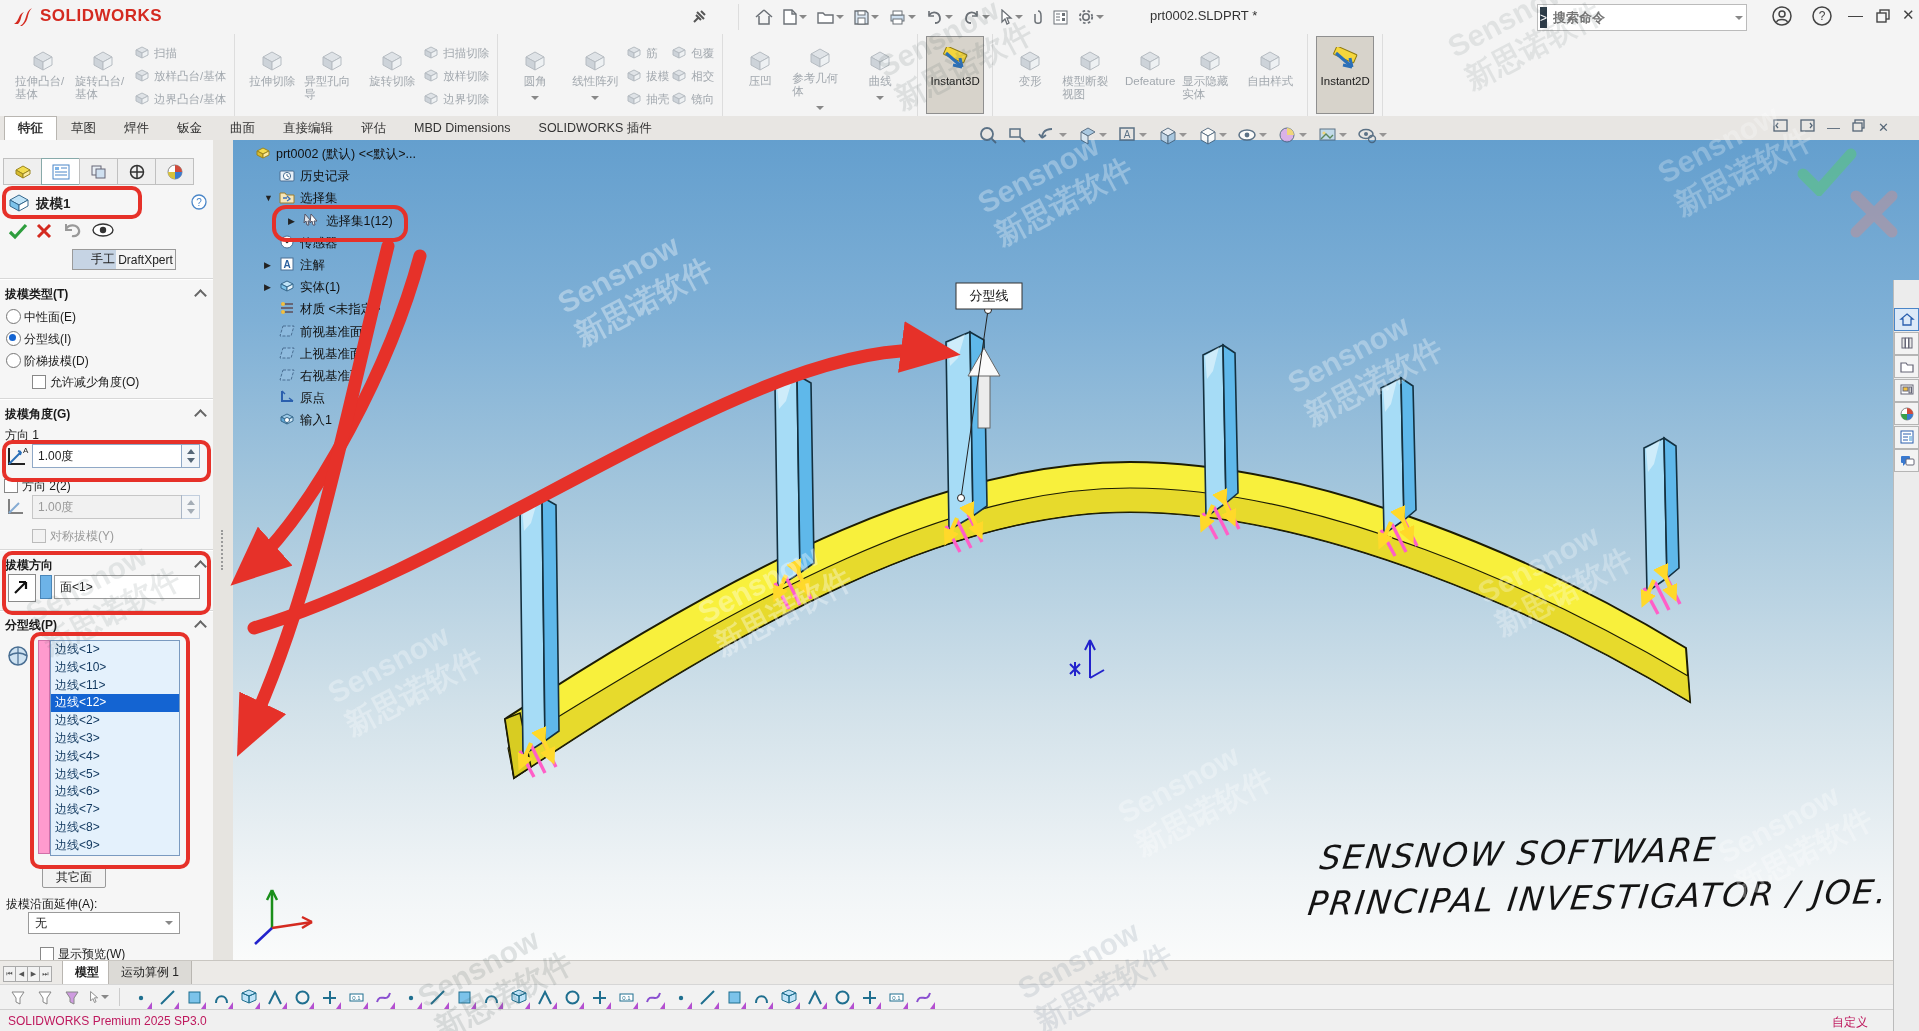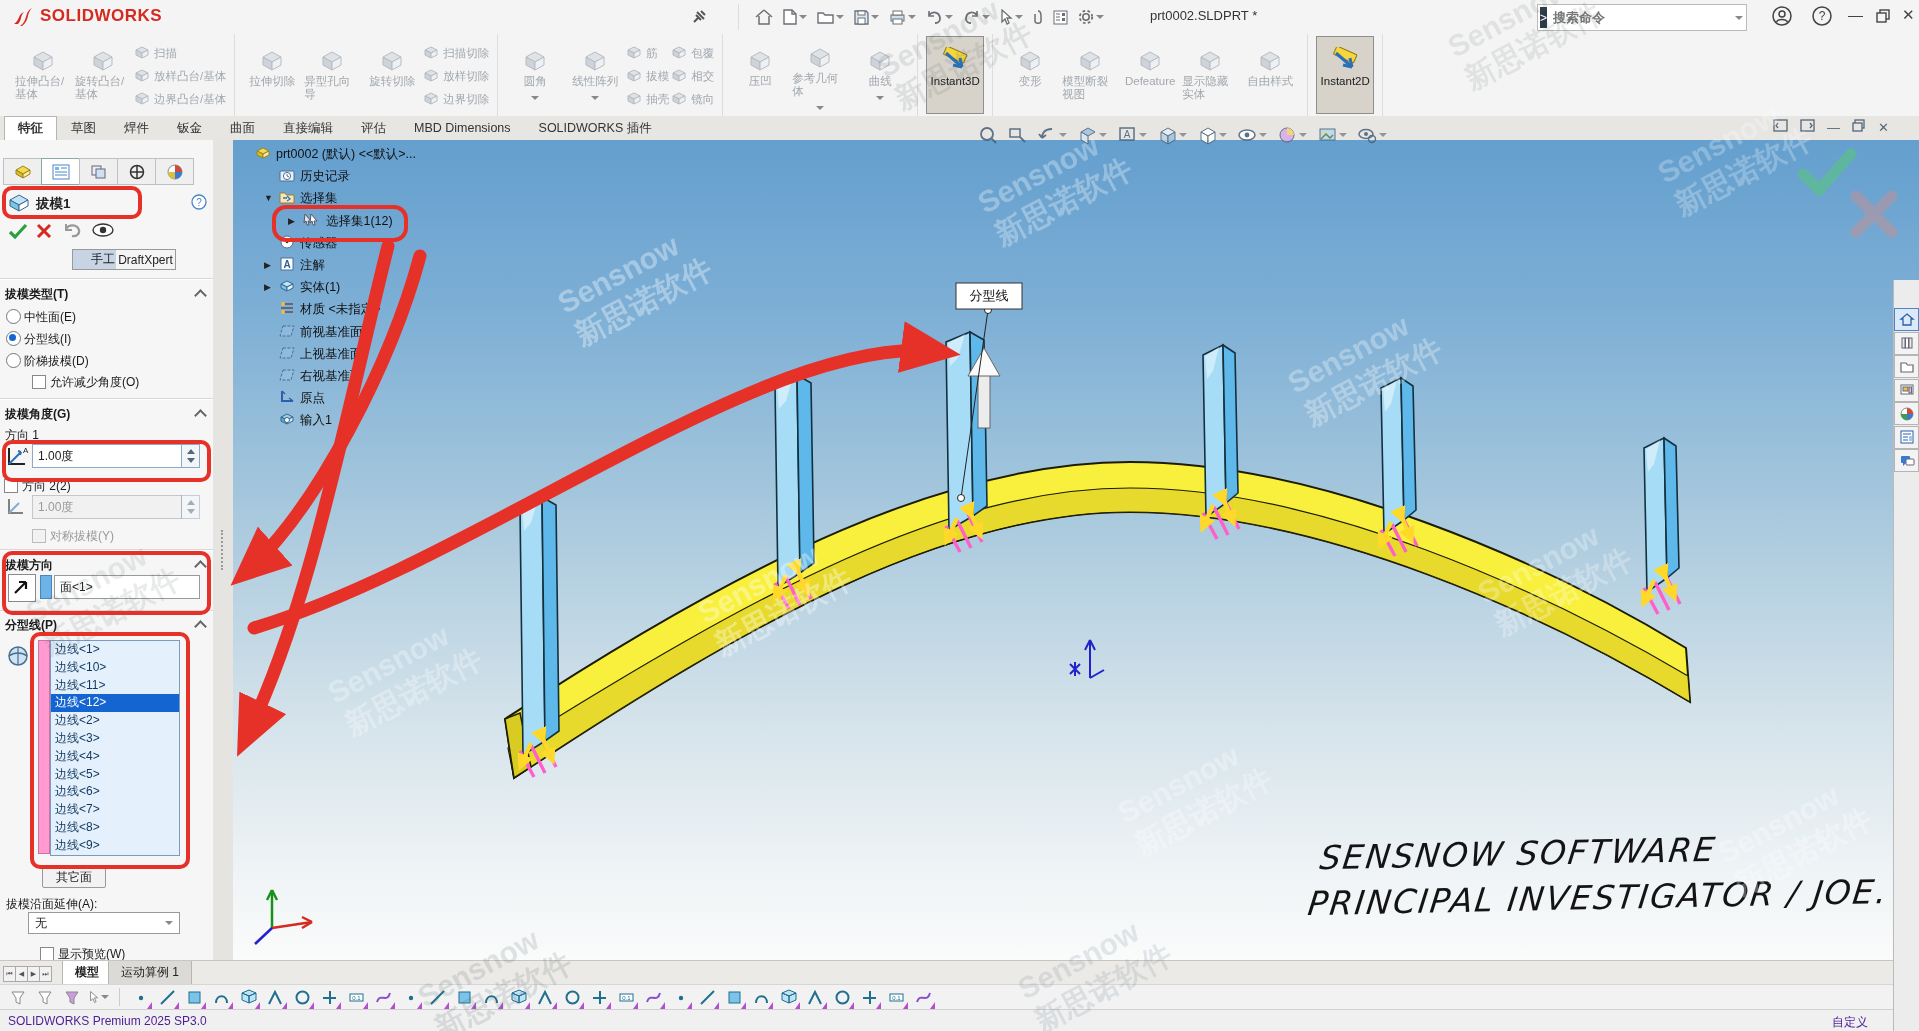--- a/index.html
+++ b/index.html
@@ -92,21 +92,21 @@
   .redbox{position:absolute;border:4px solid #e63129;border-radius:10px;z-index:20;}
   #overlay{left:0;top:0;width:1919px;height:1031px;z-index:19;pointer-events:none;}
   
   #modeltabs{left:0;top:960px;width:1919px;height:24px;background:#eceae7;border-top:1px solid #c9c6c1;}
   .mtab{position:absolute;top:0;height:23px;line-height:23px;padding:0 12px;font-size:12px;border:1px solid #b9b6b1;border-top:0;background:#dcdad6;}
   .mtab.active{background:#fff;font-weight:bold;}
   .navbtn{position:absolute;top:5px;width:11px;height:14px;border:1px solid #aaa;background:#f2f2f2;font-size:7px;color:#555;display:flex;align-items:center;justify-content:center;}
   #toolbar2{left:0;top:984px;width:1919px;height:25px;background:#f2f2f2;border-top:1px solid #d6d6d6;display:flex;align-items:center;padding-left:8px;box-sizing:border-box;gap:7px;}
   .tb2{position:relative;width:20px;height:20px;display:flex;align-items:center;justify-content:center;}
   .tb2 .pin{position:absolute;right:-2px;bottom:-2px;width:0;height:0;border-left:5px solid transparent;border-bottom:7px solid #b44fd0;}
-  #statusbar{left:0;top:1009px;width:1919px;height:22px;background:#f0f0f0;border-top:1px solid #d0d0d0;font-size:12px;color:#4c1d95;}
+  #statusbar{left:0;top:1009px;width:1919px;height:22px;background:#f0f0f0;border-top:1px solid #d0d0d0;font-size:12px;color:#be185d;}
   
   #confirm-check{left:1795px;top:148px;z-index:10;opacity:.55;}
   #confirm-x{left:1848px;top:188px;z-index:10;opacity:.45;}
 </style>
 </head>
 <body>
 
 <div id="titlebar" class="abs">
   <div id="logo" class="abs">
     <svg width="26" height="22" viewBox="0 0 26 22">

